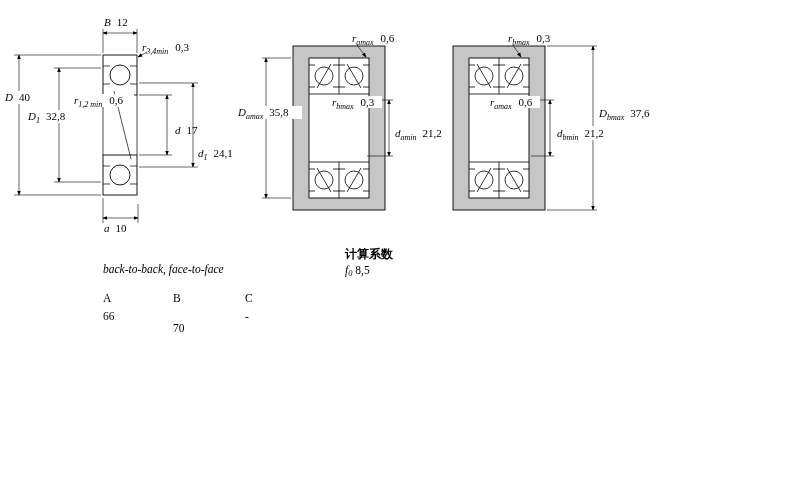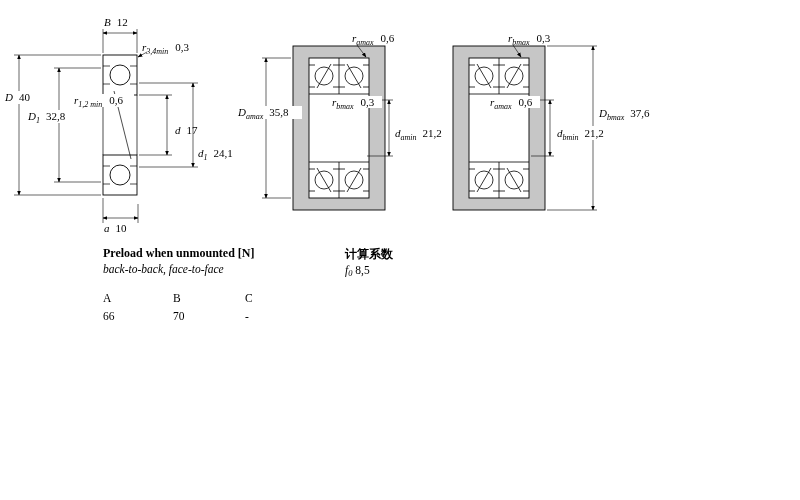--- a/index.html
+++ b/index.html
@@ -127,29 +127,28 @@
     <text x="238" y="116"><tspan class="sym">D</tspan><tspan class="sub" dy="3">amax</tspan><tspan class="val" dy="-3" dx="6">35,8</tspan></text>
     <text x="395" y="137"><tspan class="sym">d</tspan><tspan class="sub" dy="3">amin</tspan><tspan class="val" dy="-3" dx="6">21,2</tspan></text>
 
     <text x="508" y="42"><tspan class="sym">r</tspan><tspan class="sub" dy="3">bmax</tspan><tspan class="val" dy="-3" dx="7">0,3</tspan></text>
     <text x="490" y="106"><tspan class="sym">r</tspan><tspan class="sub" dy="3">amax</tspan><tspan class="val" dy="-3" dx="7">0,6</tspan></text>
     <text x="599" y="117"><tspan class="sym">D</tspan><tspan class="sub" dy="3">bmax</tspan><tspan class="val" dy="-3" dx="6">37,6</tspan></text>
     <text x="557" y="137"><tspan class="sym">d</tspan><tspan class="sub" dy="3">bmin</tspan><tspan class="val" dy="-3" dx="6">21,2</tspan></text>
   </g>
 </svg>
 
-<div class="txt bold" style="left:103px;top:246px;">Preload when unmounted [N]</div>
 <div class="txt" style="left:103px;top:263px;font-style:italic;">back-to-back, face-to-face</div>
 
 <div class="txt bold" style="left:345px;top:246px;">计算系数</div>
 <div class="txt" style="left:345px;top:264px;">
   <span class="fsym">f</span><span class="fsub">0</span>
   <span>8,5</span>
 </div>
 
 <div class="txt" style="left:103px;top:292px;">A</div>
 <div class="txt" style="left:173px;top:292px;">B</div>
 <div class="txt" style="left:245px;top:292px;">C</div>
 <div class="txt" style="left:103px;top:310px;">66</div>
-<div class="txt" style="left:173px;top:310px;">70</div>
+<div class="txt" style="left:173px;top:322px;">70</div>
 <div class="txt" style="left:245px;top:310px;">-</div>
 
 </div>
 
 </body></html>

